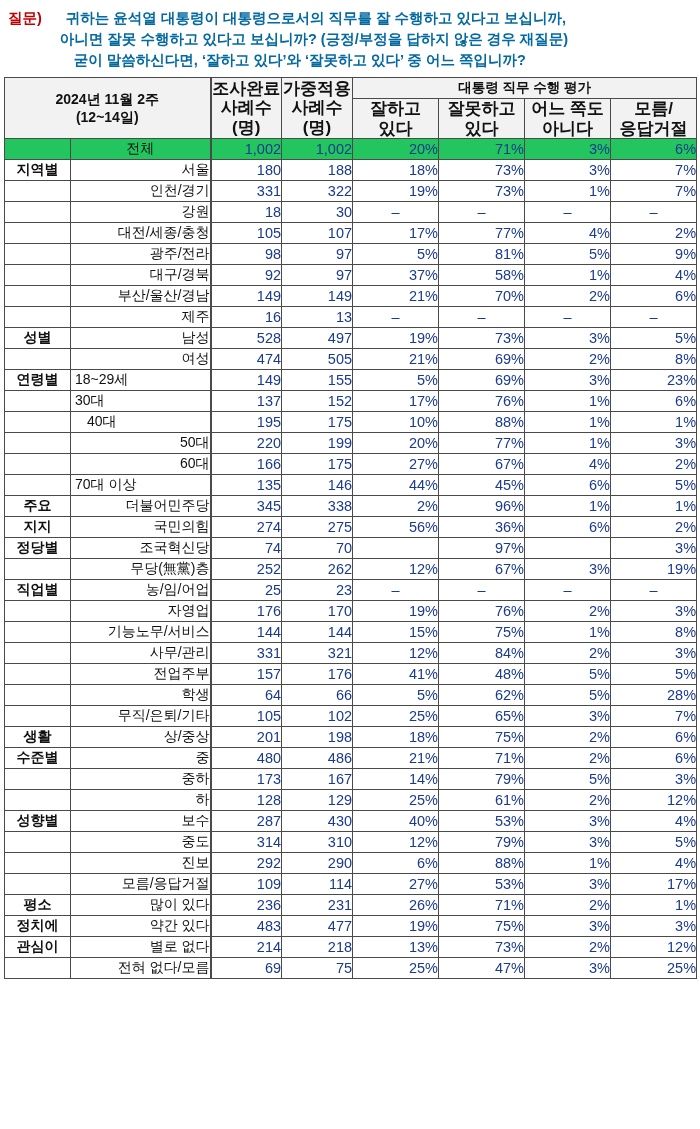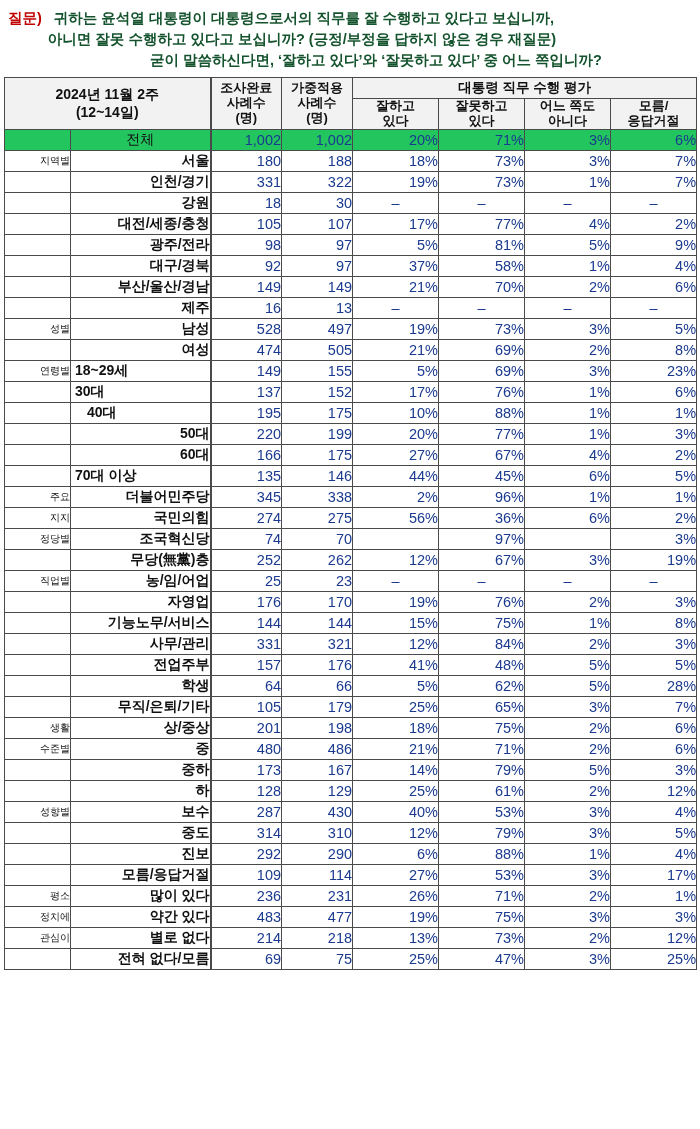--- a/index.html
+++ b/index.html
@@ -34,29 +34,30 @@
     font-size: 14.5px;
     line-height: 1.45;
     white-space: nowrap;
     padding-right: 6px;
     flex: 0 0 auto;
   }
   .q-lines {
     flex: 1 1 auto;
     font-size: 14.5px;
     line-height: 1.45;
-    color: #14532d;
+    color: #0369a1;
     font-weight: bold;
+    margin-left: 12px;
   }
   .q-lines div {
     white-space: nowrap;
   }
   .q-l1 { padding-left: 6px; }
   .q-l2 { padding-left: 0px; }
-  .q-l3 { padding-left: 14px; text-align: center; }
+  .q-l3 { padding-left: 14px; }
 
   
   table.poll {
     border-collapse: collapse;
     width: 692px;
     margin: 0 auto;
     table-layout: fixed;
     font-size: 14px;
   }
   table.poll th, table.poll td {
@@ -74,42 +75,41 @@
     font-size: 13.5px;
     line-height: 1.15;
     color: #111;
     vertical-align: middle;
   }
   .hdr-date {
     font-size: 14px;
     line-height: 1.3;
   }
   .hdr-small {
-    font-size: 13px;
+    font-size: 17px;
   }
 
   
   td.grp {
-    font-size: 10px;
-    font-weight: normal;
+    font-size: 14px;
+    font-weight: bold;
     color: #111;
-    text-align: right;
+    text-align: center;
     padding-left: 3px;
     vertical-align: middle;
     line-height: 1.1;
     border-right: none;
   }
   td.cat {
     font-size: 14px;
     text-align: right;
     padding-right: 5px;
     color: #111;
     border-left: none;
     border-right: 2px solid #4a4a4a;
-    font-weight: bold;
   }
   td.cat.center {
     text-align: center;
     padding-right: 0;
   }
   td.num {
     text-align: right;
     padding-right: 7px;
     color: #1a3a8f;
     font-size: 14.5px;
@@ -487,21 +487,21 @@
           <td class="num">66</td>
           <td class="pct">5%</td>
           <td class="pct">62%</td>
           <td class="pct">5%</td>
           <td class="pct">28%</td>
         </tr>
         <tr>
           <td class="grp"></td>
           <td class="cat">무직/은퇴/기타</td>
           <td class="num sep-left">105</td>
-          <td class="num">179</td>
+          <td class="num">102</td>
           <td class="pct">25%</td>
           <td class="pct">65%</td>
           <td class="pct">3%</td>
           <td class="pct">7%</td>
         </tr>
         <tr class="thick-top">
           <td class="grp">생활</td>
           <td class="cat">상/중상</td>
           <td class="num sep-left">201</td>
           <td class="num">198</td>

